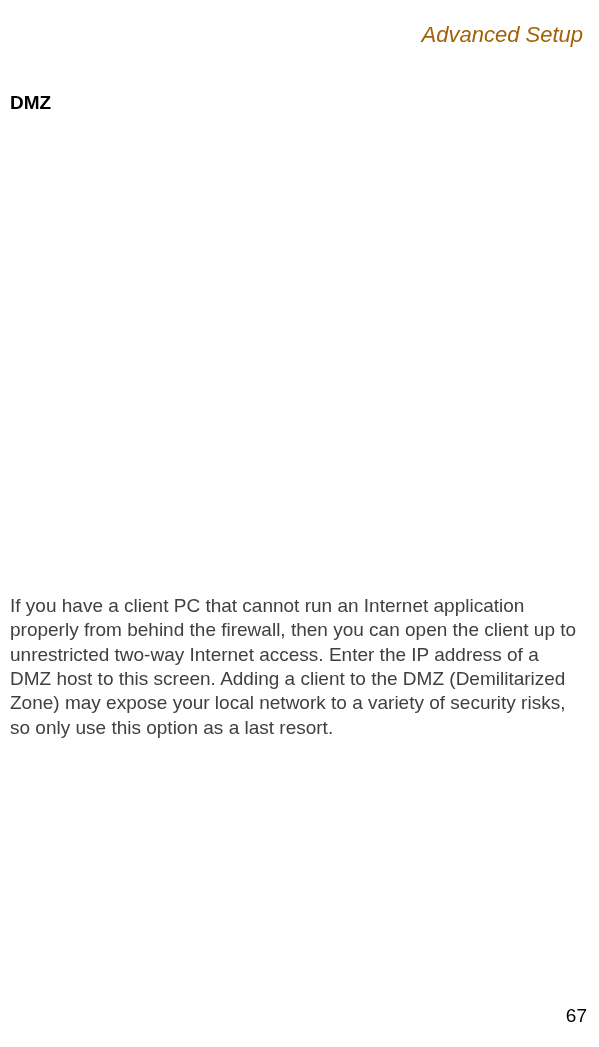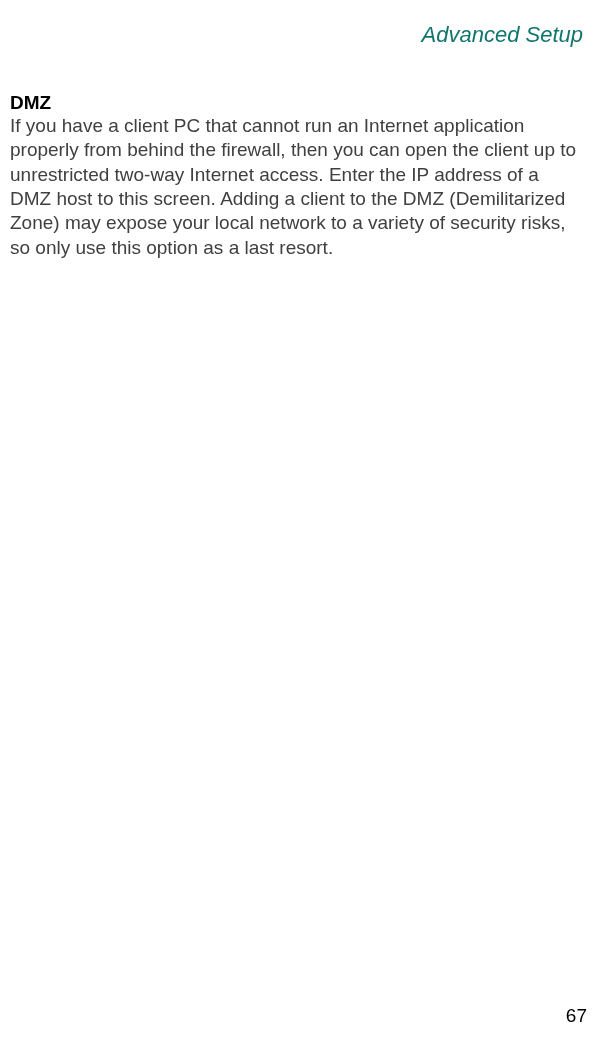--- a/index.html
+++ b/index.html
@@ -12,28 +12,29 @@
       height: 1047px;
       background: #ffffff;
       font-family: Arial, Helvetica, sans-serif;
       position: relative;
       padding: 22px 12px 0 10px;
     }
     .page-header {
       text-align: right;
       font-style: italic;
       font-size: 22px;
-      color: #0f766e;
+      color: #a16207;
       margin-bottom: 44px;
       padding-right: 4px;
     }
     .section-heading {
       font-weight: bold;
       font-size: 19px;
       color: #000000;
+      margin-bottom: 480px;
     }
     .body-text {
       font-size: 19px;
       color: #404040;
       line-height: 1.28;
       padding-right: 4px;
     }
     .page-number {
       position: absolute;
       bottom: 20px;

